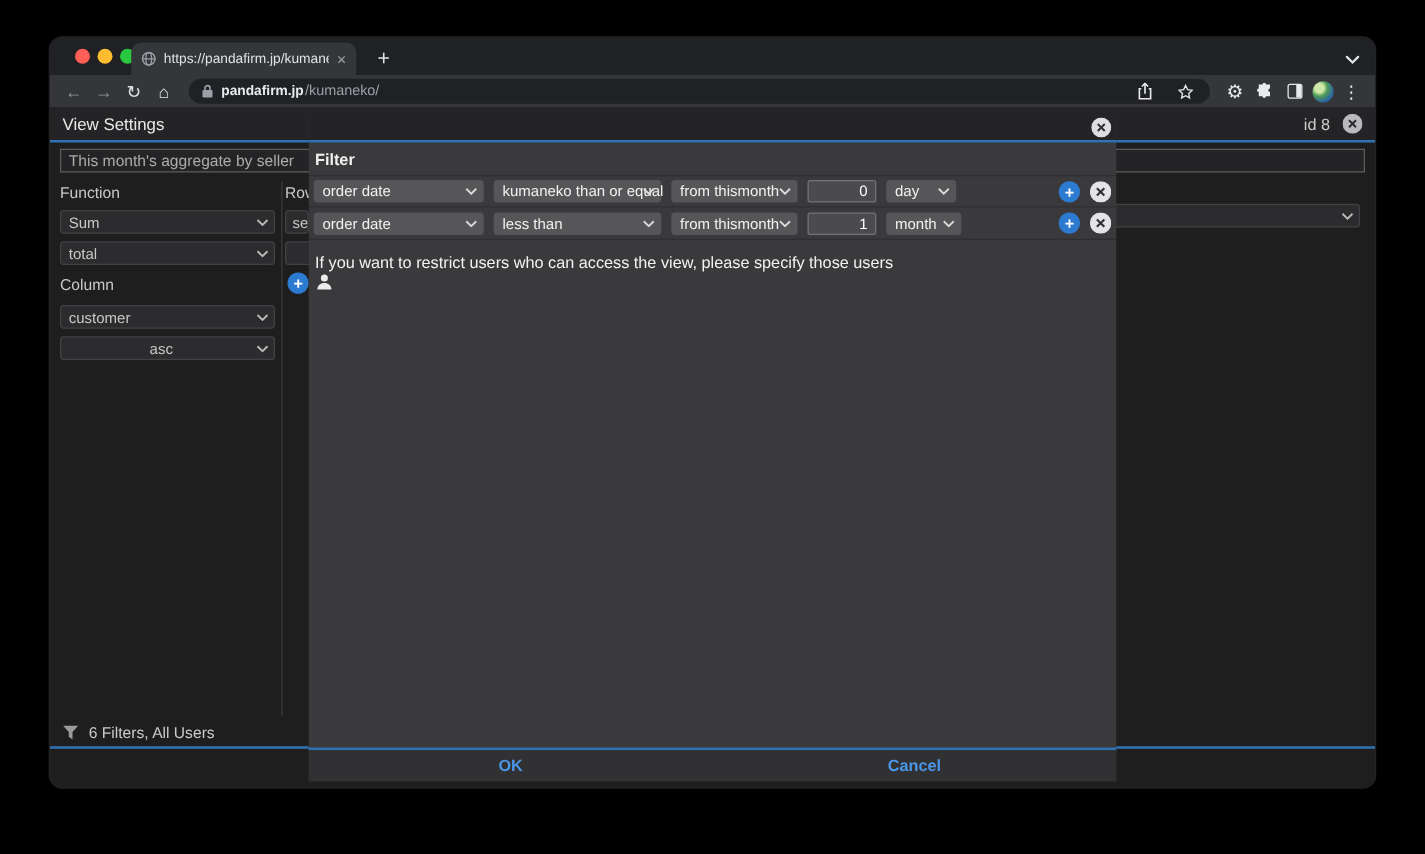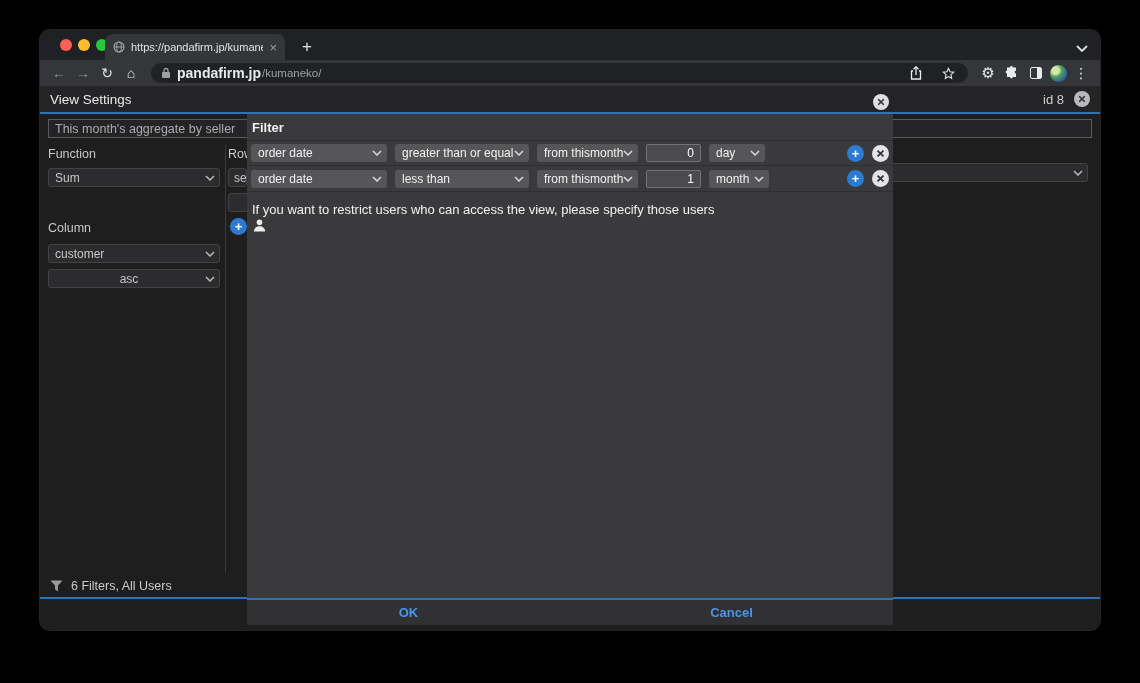--- a/index.html
+++ b/index.html
@@ -20,21 +20,21 @@
   .tab-title { flex:1; color:#dfe1e5; font-size:11px; white-space:nowrap; overflow:hidden; }
   .tab-close { color:#9aa0a6; font-size:13px; line-height:1; cursor:default; }
   .newtab { position:absolute; left:255px; top:5px; color:#dfe1e5; font-size:17px; line-height:24px; width:24px; text-align:center; }
   .strip-chev { position:absolute; right:12px; top:9px; color:#dfe1e5; }
 
   .toolbar { display:flex; align-items:center; height:26px; background:#35363a; padding:0 9px; gap:4px; }
   .navbtn { width:20px; text-align:center; font-size:14px; line-height:26px; color:#dfe1e5; }
   .navbtn.dim { color:#8f959b; }
   .omnibox { flex:1; height:20px; background:#202124; border-radius:10px; margin:0 6px;
              display:flex; align-items:center; padding:0 10px; gap:6px; }
-  .omni-domain { color:#e8eaed; font-size:14px; font-weight:bold; }
+  .omni-domain { color:#e8eaed; font-size:11px; font-weight:bold; }
   .omni-path { color:#9aa0a6; font-size:11.5px; }
   .omni-right { margin-left:auto; display:flex; gap:12px; align-items:center; }
   .tbicon { display:flex; align-items:center; justify-content:center; width:20px; height:20px; color:#e8eaed; }
   .gear-glyph { font-size:15px; color:#e8eaed; }
   .dots { font-size:14px; color:#e8eaed; letter-spacing:0; }
   .avatar { width:17px; height:17px; border-radius:50%;
             background:radial-gradient(circle at 32% 32%, #cfe8a8 0 22%, #4f9b57 40%, #2e6b9e 68%, #1d4a73); }
   .panelbox { width:12px; height:12px; border:1.5px solid #e8eaed; border-radius:2px; position:relative; }
   .panelbox::after { content:""; position:absolute; right:0; top:0; width:4px; height:100%; background:#e8eaed; }
 
@@ -180,20 +180,28 @@
 
       <span class="flabel" style="left:8px; top:61px;">Function</span>
       <div class="sel-dark" style="left:8px; top:82px; width:172px;">
         <span>Sum</span>
         <span class="chev">
             <svg width="10" height="6" viewBox="0 0 10 6">
               <path d="M1 1l4 4 4-4" fill="none" stroke="currentColor" stroke-width="1.5"></path>
             </svg>
           </span>
       </div>
+      <div class="sel-dark" style="left:8px; top:107px; width:172px;">
+        <span>total</span>
+        <span class="chev">
+            <svg width="10" height="6" viewBox="0 0 10 6">
+              <path d="M1 1l4 4 4-4" fill="none" stroke="currentColor" stroke-width="1.5"></path>
+            </svg>
+          </span>
+      </div>
       <span class="flabel" style="left:8px; top:135px;">Column</span>
       <div class="sel-dark" style="left:8px; top:158px; width:172px;">
         <span>customer</span>
         <span class="chev">
             <svg width="10" height="6" viewBox="0 0 10 6">
               <path d="M1 1l4 4 4-4" fill="none" stroke="currentColor" stroke-width="1.5"></path>
             </svg>
           </span>
       </div>
       <div class="sel-dark" style="left:8px; top:183px; width:172px;justify-content:center;">
@@ -248,21 +256,21 @@
         <div class="frow first">
           <div class="sel" style="width:136px;">
             <span>order date</span>
             <span class="chev">
                 <svg width="10" height="6" viewBox="0 0 10 6">
                   <path d="M1 1l4 4 4-4" fill="none" stroke="currentColor" stroke-width="1.5"></path>
                 </svg>
               </span>
           </div>
           <div class="sel" style="width:134px;">
-            <span>greater than or equal</span>
+            <span>kumaneko than or equal</span>
             <span class="chev">
                 <svg width="10" height="6" viewBox="0 0 10 6">
                   <path d="M1 1l4 4 4-4" fill="none" stroke="currentColor" stroke-width="1.5"></path>
                 </svg>
               </span>
           </div>
           <div class="sel" style="width:101px; padding-right:15px;">
             <span>from thismonth</span>
             <span class="chev">
                 <svg width="10" height="6" viewBox="0 0 10 6">

